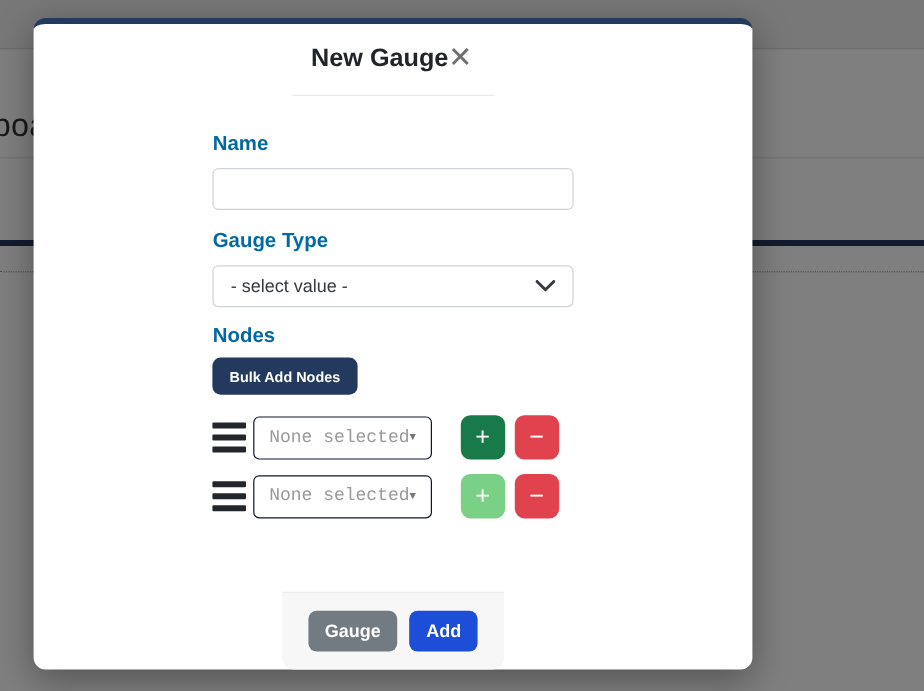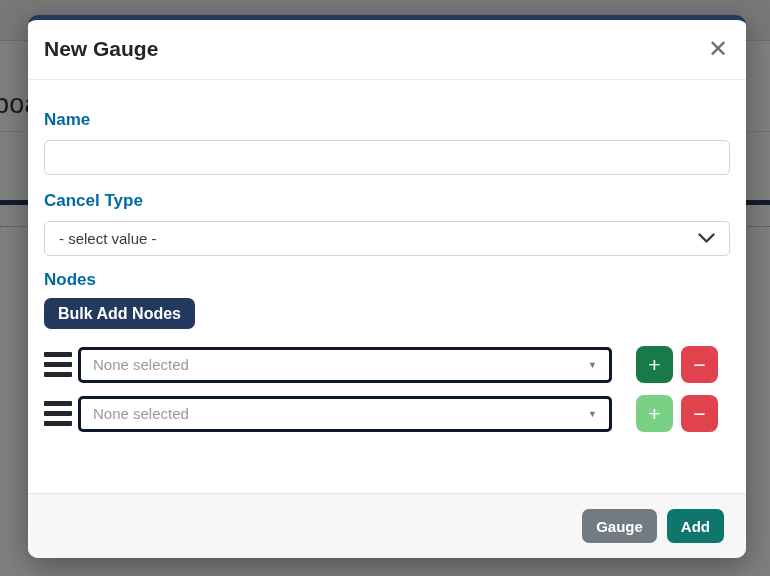--- a/index.html
+++ b/index.html
@@ -32,26 +32,26 @@
   .bg-dotted {
     position: absolute; top: 226px; left: 0; right: 0;
     border-top: 1px dotted #9a9a9a;
   }
 
   
   .overlay { position: absolute; inset: 0; background: rgba(0,0,0,0.5); }
 
   
   .modal {
-    position: absolute; left: 28px; top: 15px; width: 718px; height: 543px;
+    position: absolute; left: 28px; top: 15px; width: 599px; height: 543px;
     background: #ffffff;
     border-top: 5px solid #24395e;
     border-radius: 10px;
     box-shadow: 0 8px 30px rgba(0,0,0,0.35);
-    display: flex; flex-direction: column;
+    display: flex; flex-direction: column; align-items: center;
   }
   .modal-header {
     height: 60px; flex: 0 0 60px;
     padding: 17px 18px 0 16px;
     display: flex; justify-content: space-between; align-items: flex-start;
     border-bottom: 1px solid #e9ecef;
   }
   .modal-title { font-size: 21px; font-weight: 700; color: #212529; }
   .close-btn {
     background: none; border: none; cursor: pointer;
@@ -79,35 +79,35 @@
     display: flex; align-items: center; justify-content: space-between;
     padding: 0 14px; cursor: pointer;
   }
   .select-box .select-text { font-size: 15px; color: #343a40; }
 
   .btn {
     border: none; border-radius: 7px; cursor: pointer;
     font-family: inherit; font-weight: 700; color: #ffffff;
   }
   .btn-bulk {
-    background: #24395e; font-size: 16px;
+    background: #24395e; font-size: 12px;
     height: 31px; padding: 0 14px; margin-bottom: 17px;
   }
 
   .select-row { display: flex; align-items: center; height: 37px; padding-right: 12px; }
   .select-row.nodes { margin-bottom: 12px; }
   .drag-handle { width: 28px; margin-right: 6px; cursor: grab; }
   .drag-handle .bar { height: 5px; background: #23272b; border-radius: 1px; }
   .drag-handle .bar + .bar { margin-top: 5px; }
 
   .multiselect {
     flex: 1 1 auto; height: 36px; margin-right: 24px;
-    border: 3px solid #0f172a; border-radius: 5px; background: #fff;
+    border: 1px solid #0f172a; border-radius: 5px; background: #fff;
     display: flex; align-items: center; justify-content: space-between;
-    padding: 0 12px; cursor: pointer;
+    padding: 0 12px; cursor: pointer; font-family: Liberation Mono, monospace;
   }
   .multiselect .placeholder { font-size: 15px; color: #999999; }
   .caret { font-size: 9px; color: #777777; }
 
   .sq-btn {
     width: 37px; height: 37px; flex: 0 0 37px;
     border-radius: 8px; font-size: 21px; font-weight: 400; line-height: 1;
     display: flex; align-items: center; justify-content: center;
   }
   .sq-btn.add-dark { background: #187a48; margin-right: 8px; }
@@ -116,21 +116,21 @@
 
   .modal-footer {
     flex: 0 0 65px; background: #f7f7f7;
     border-top: 1px solid #e5e5e5;
     border-radius: 0 0 10px 10px;
     display: flex; align-items: center; justify-content: flex-end;
     padding: 0 22px; gap: 10px;
   }
   .btn-footer { height: 34px; padding: 0 14px; font-size: 15px; }
   .btn-cancel { background: #727a82; }
-  .btn-add { background: #0f766e; }
+  .btn-add { background: #1d4ed8; }
 
   .chev-svg { display: block; }
 </style>
 </head>
 <body>
 
 <div class="bg-page">
   <div class="bg-navbar"></div>
   <div class="bg-heading">poa</div>
   <div class="bg-rule"></div>
@@ -145,21 +145,21 @@
   <div class="modal-header">
     <div class="modal-title">New Gauge</div>
     <button class="close-btn">✕</button>
   </div>
 
   <div class="modal-body">
 
     <div class="field-label">Name</div>
     <input class="text-input" type="text" value="" style="">
 
-    <div class="field-label">Cancel Type</div>
+    <div class="field-label">Gauge Type</div>
     <div class="select-box">
       <span class="select-text">- select value -</span>
       <span>
         <svg class="chev-svg" width="17" height="11" viewBox="0 0 17 11">
           <polyline points="1.5,1.5 8.5,8.5 15.5,1.5" fill="none" stroke="#343a40" stroke-width="2.4" stroke-linecap="round" stroke-linejoin="round"></polyline>
         </svg>
       </span>
     </div>
 
     <div class="field-label tight">Nodes</div>

